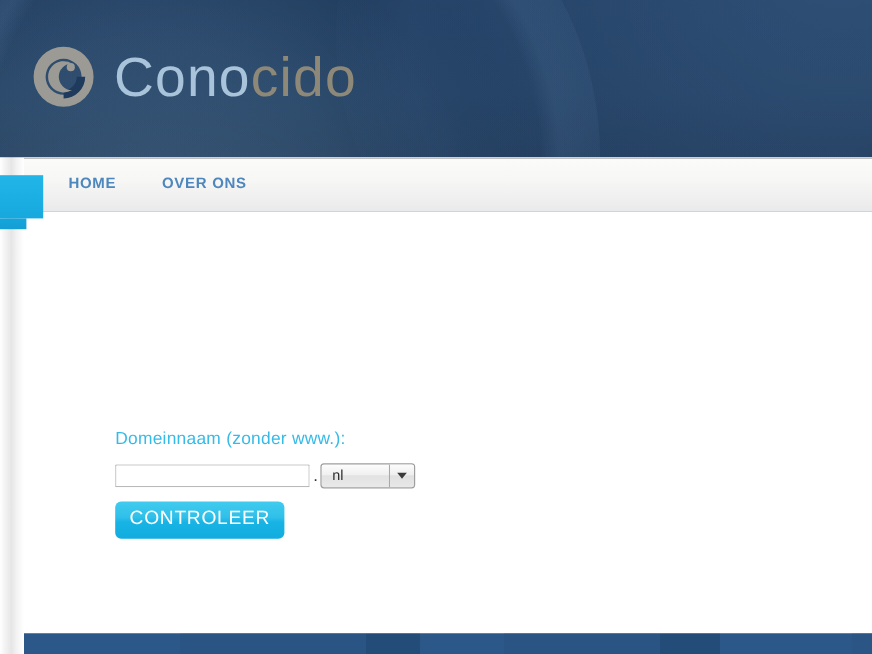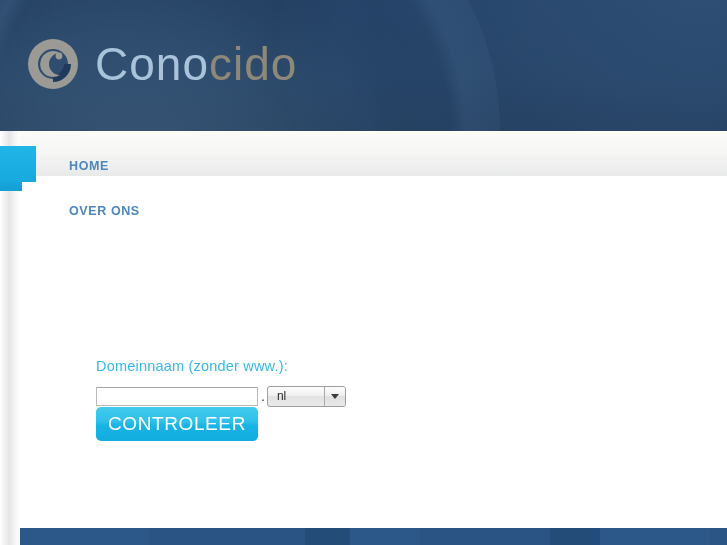--- a/index.html
+++ b/index.html
@@ -128,26 +128,25 @@
     top: 131px;
     width: 707px;
     height: 45px;
     background: linear-gradient(to bottom, #fbfbfa 0%, #f7f7f6 38%, #eeeeee 82%, #e8e9ea 100%);
     border-top: 1px solid #ffffff;
     box-sizing: border-box;
     z-index: 4;
   }
   .nav-list {
     list-style: none;
-    margin: 12px;
+    margin: 0;
     padding: 0 0 0 18px;
     display: flex;
-    align-items: flex-start;
+    align-items: flex-end;
     height: 100%;
-    flex-direction: column;
   }
   .nav-item {
     color: #4d87bd;
     font-size: 12.5px;
     font-weight: 700;
     letter-spacing: 0.6px;
     padding: 0 19px;
     cursor: pointer;
     white-space: nowrap;
     line-height: 45px;
@@ -233,27 +232,28 @@
   }
   .tld-arrow {
     width: 0;
     height: 0;
     border-left: 4px solid transparent;
     border-right: 4px solid transparent;
     border-top: 5px solid #3a3a3a;
   }
 
   .check-btn {
+    margin-top: 11px;
     display: inline-block;
     background: linear-gradient(to bottom, #41cbee 0%, #2fc0ea 42%, #18b4e4 55%, #12ace0 100%);
     color: #ffffff;
     border: none;
     border-radius: 5px;
     font-family: "Liberation Sans", sans-serif;
-    font-size: 19px;
+    font-size: 16px;
     font-weight: 400;
     letter-spacing: 0.6px;
     padding: 7px 12px 8px 12px;
     cursor: pointer;
     line-height: 1;
   }
 
   
   .footer {
     position: absolute;

